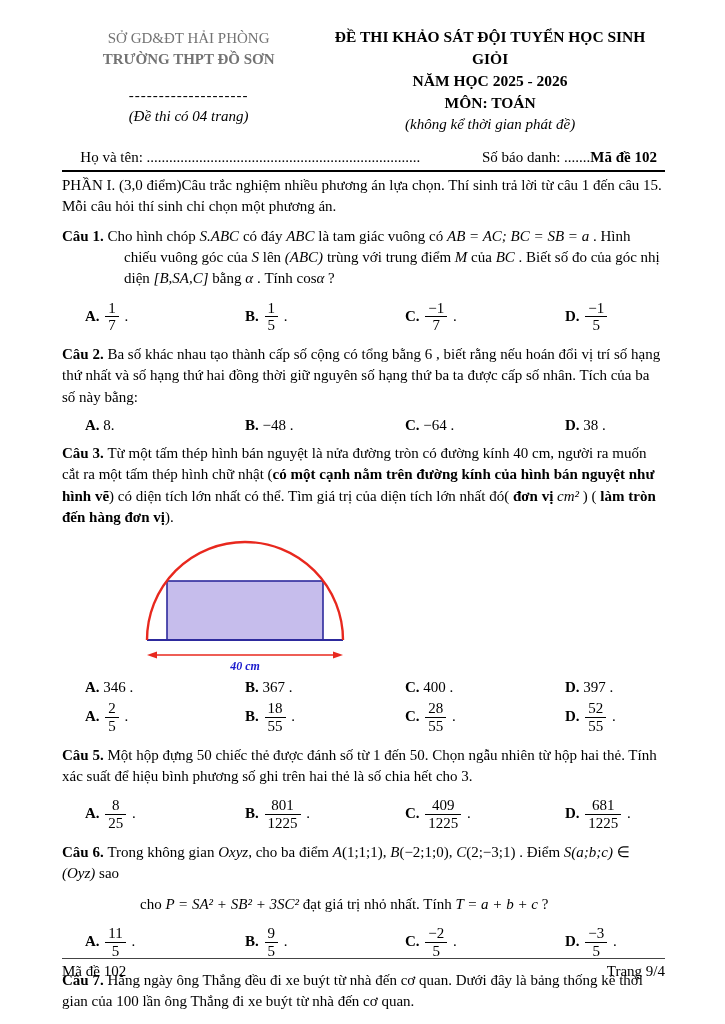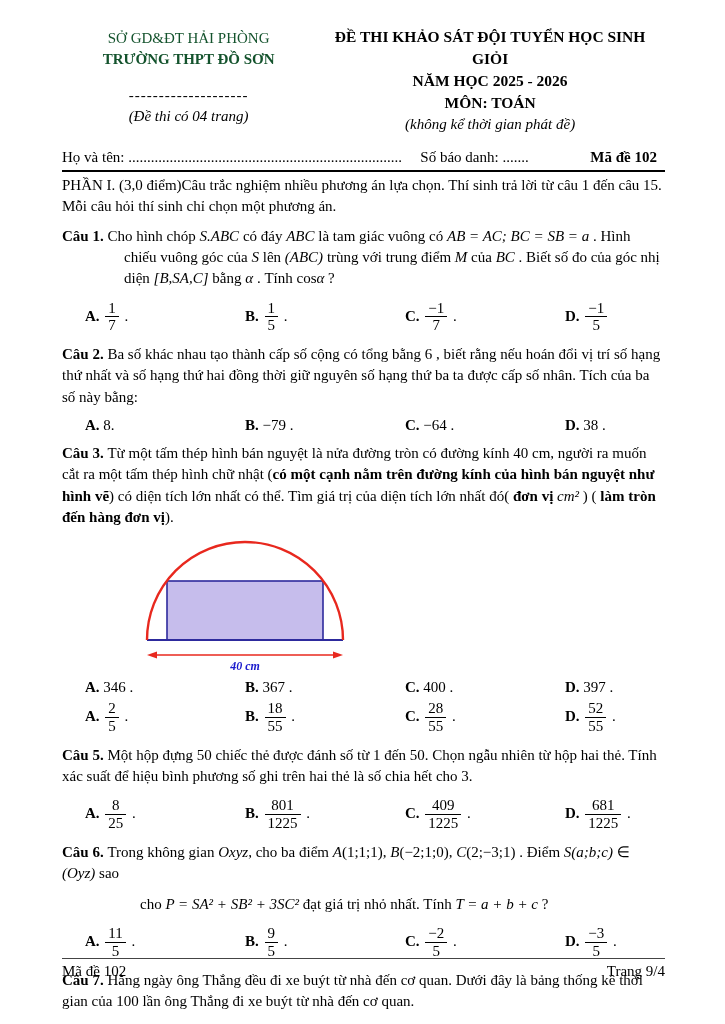--- a/index.html
+++ b/index.html
@@ -13,31 +13,31 @@
   .page { padding:26px 60px 0 62px; position:relative; height:100%; }
 
   
   .st-b  { font-weight:bold; }
   .st-i  { font-style:italic; }
 
   
   .head { display:flex; }
   .head-left  { width:42%; text-align:center; padding-top:2px; }
   .head-right { width:58%; text-align:center; }
-  .red-line  { color:#14532d; font-size:15px; line-height:1.4; }
+  .red-line  { color:#737373; font-size:15px; line-height:1.4; }
   .red-line.bold { font-weight:bold; }
   .dashes { margin-top:16px; letter-spacing:1px; line-height:1.3; }
   .note-italic { font-style:italic; line-height:1.45; }
   .title-line { font-weight:bold; line-height:1.42; font-size:15.5px; }
   .sub-italic { font-style:italic; line-height:1.42; font-size:15px; }
 
   
   .info-line {
     margin-top:14px; display:flex; align-items:baseline;
-    border-bottom:2px solid #000; padding-bottom:4px;
+    border-bottom:2px solid #000; padding-bottom:4px;text-align:right;
   }
   .info-name { flex:1 1 auto; }
   .info-sbd  { width:170px; }
   .info-code { font-weight:bold; padding-right:8px; }
 
   
   .part-heading { font-weight:normal; line-height:1.38; margin:3px 0 1px; }
 
   
   .qbody { line-height:1.42; margin:9px 0; }
@@ -97,21 +97,21 @@
         <div class="opt"><span class="opt-label">B. </span><span class="frac"><span class="fnum">1</span><span class="fden">5</span></span><span> .</span></div>
         <div class="opt"><span class="opt-label">C. </span><span class="frac"><span class="fnum">−1</span><span class="fden">7</span></span><span> .</span></div>
         <div class="opt"><span class="opt-label">D. </span><span class="frac"><span class="fnum">−1</span><span class="fden">5</span></span></div>
       </div>
   </section>
 
   <section>
     <p class="qbody"><span class="st-b">Câu 2. </span><span>Ba số khác nhau tạo thành cấp số cộng có tổng bằng 6 , biết rằng nếu hoán đổi vị trí số hạng thứ nhất và số hạng thứ hai đồng thời giữ nguyên số hạng thứ ba ta được cấp số nhân. Tích của ba số này bằng:</span></p>
     <div class="opts">
         <div class="opt"><span class="opt-label">A. </span><span>8.</span></div>
-        <div class="opt"><span class="opt-label">B. </span><span>−79 .</span></div>
+        <div class="opt"><span class="opt-label">B. </span><span>−48 .</span></div>
         <div class="opt"><span class="opt-label">C. </span><span>−64 .</span></div>
         <div class="opt"><span class="opt-label">D. </span><span>38 .</span></div>
       </div>
   </section>
 
   <section>
     <p class="qbody"><span class="st-b">Câu 3. </span><span>Từ một tấm thép hình bán nguyệt là nửa đường tròn có đường kính 40 cm, người ra muốn cắt ra một tấm thép hình chữ nhật (</span><span class="st-b">có một cạnh nằm trên đường kính của hình bán nguyệt như hình vẽ</span><span>) có diện tích lớn nhất có thể. Tìm giá trị của diện tích lớn nhất đó( </span><span class="st-b">đơn vị </span><span class="st-i">cm²</span><span> ) ( </span><span class="st-b">làm tròn đến hàng đơn vị</span><span>).</span></p>
     <div class="figure-wrap">
       <svg width="212" height="136" viewBox="0 0 212 136">
 

